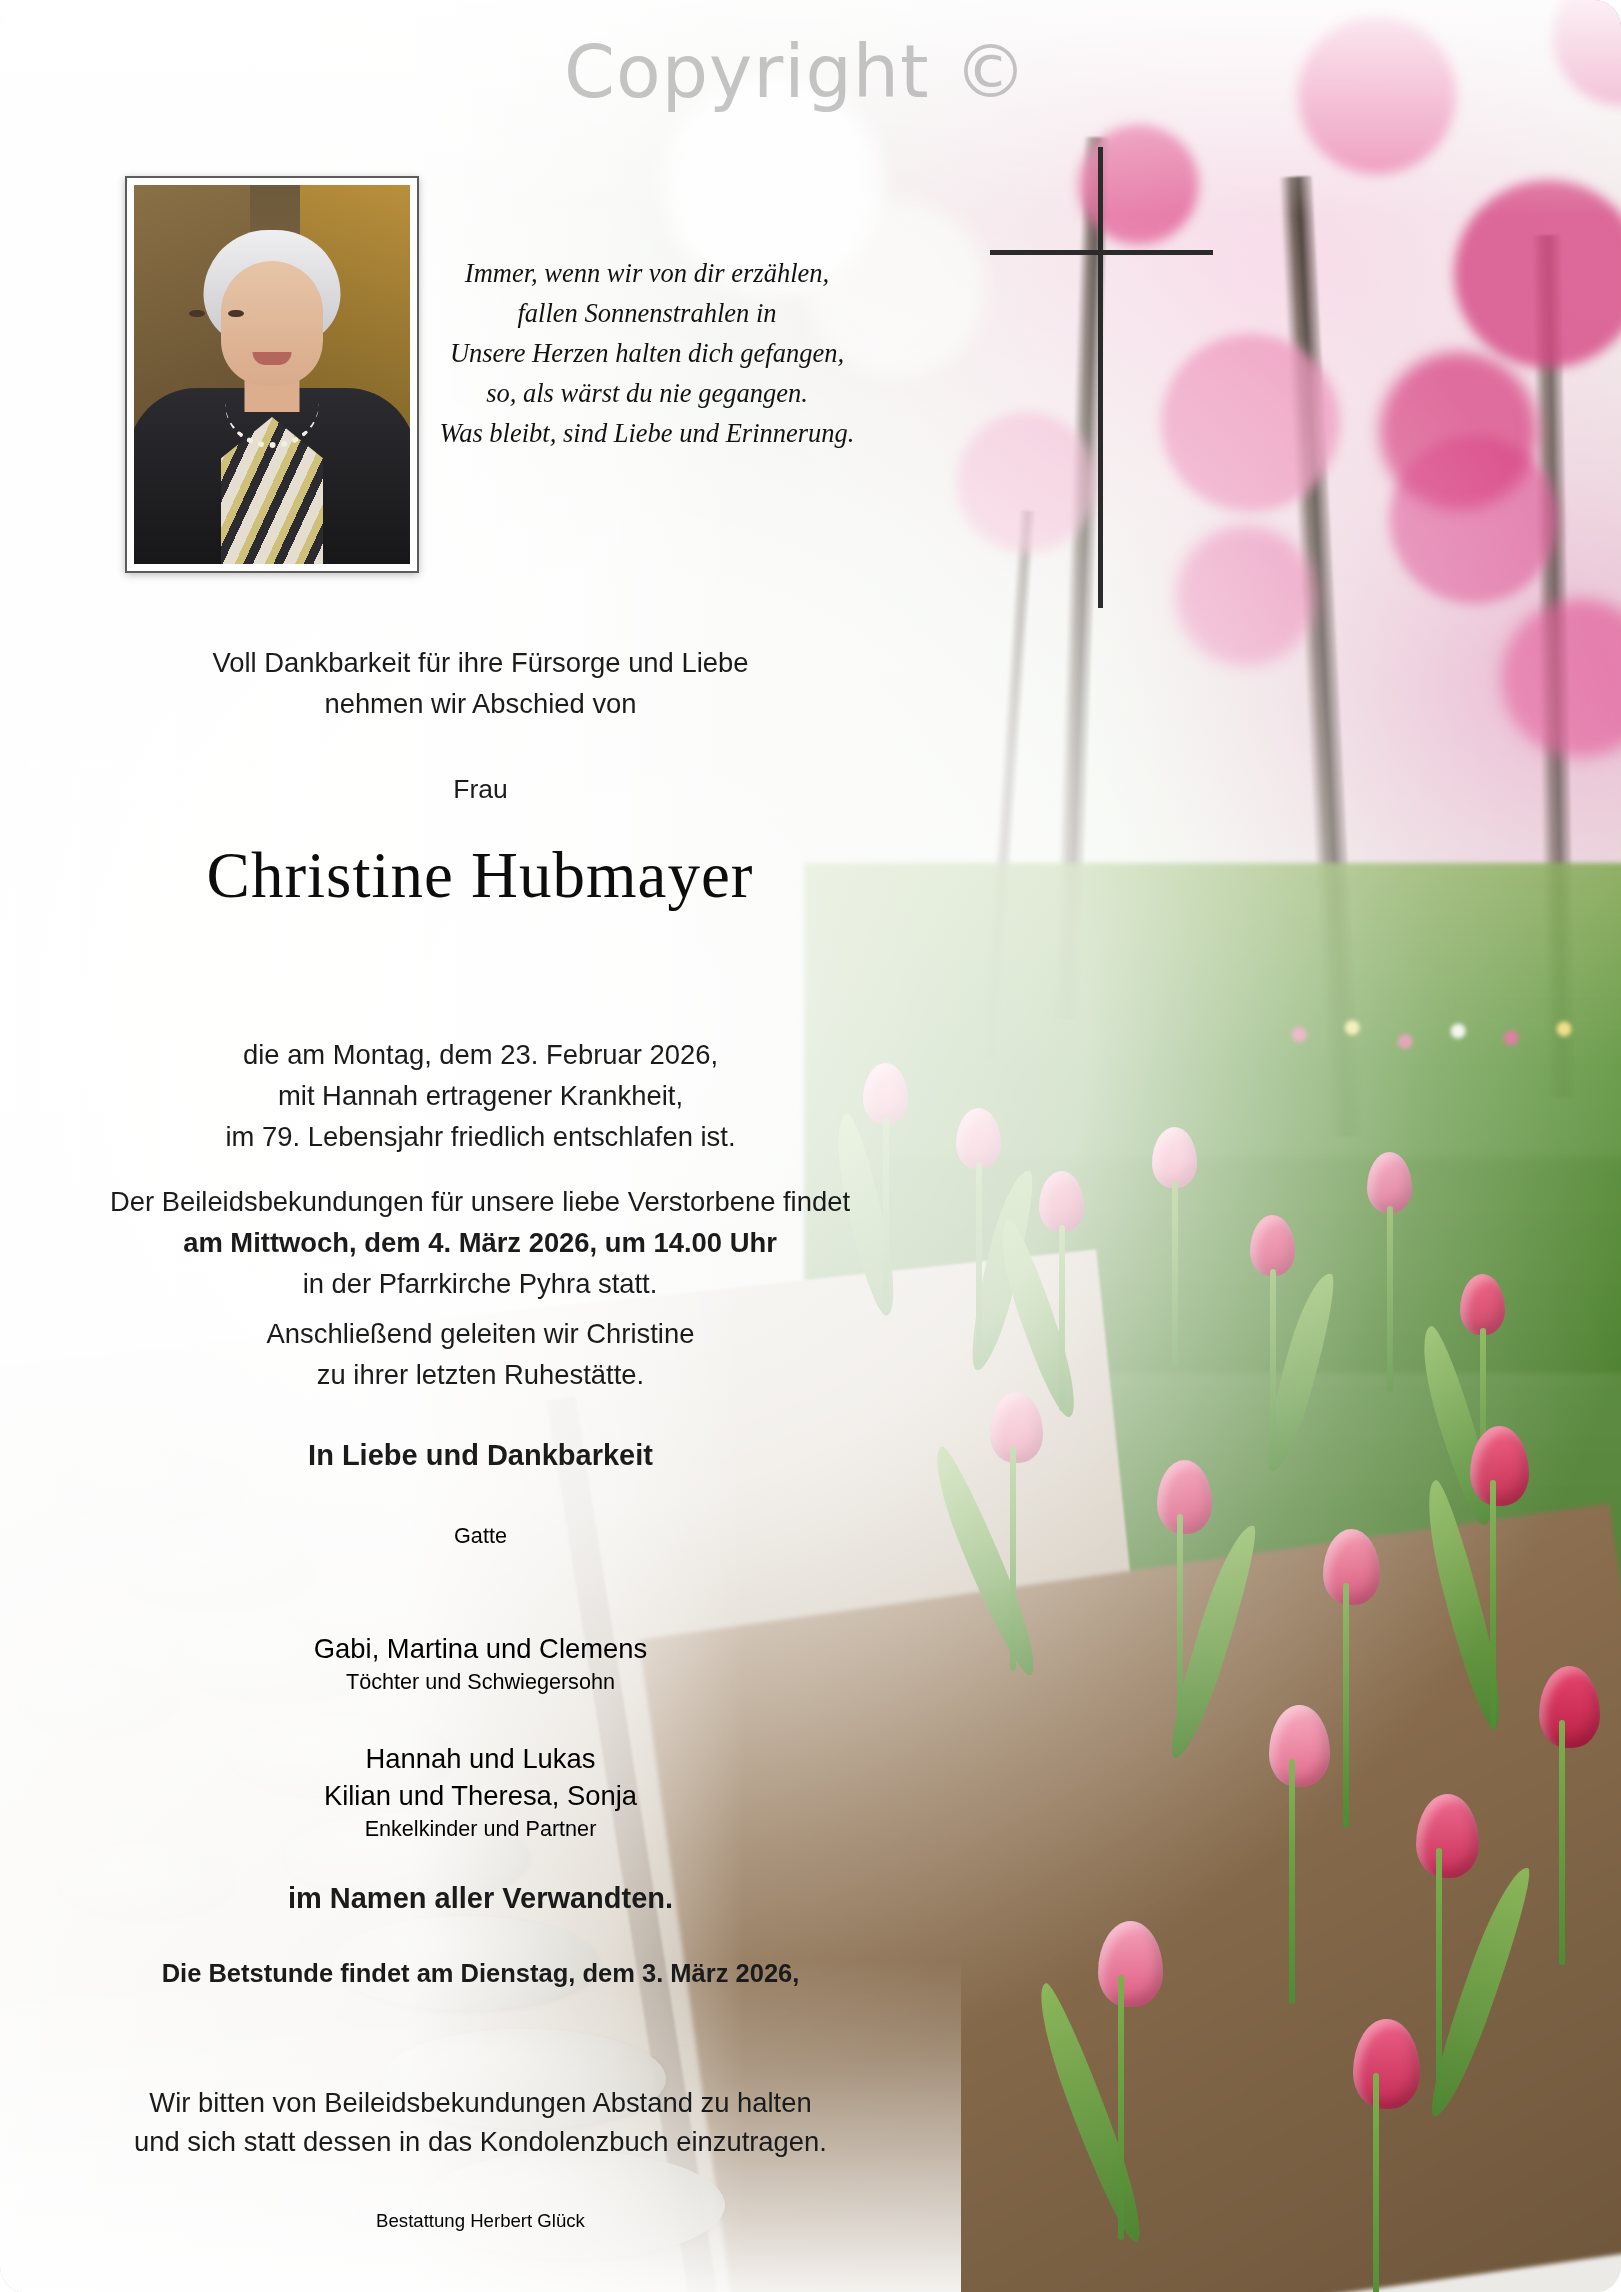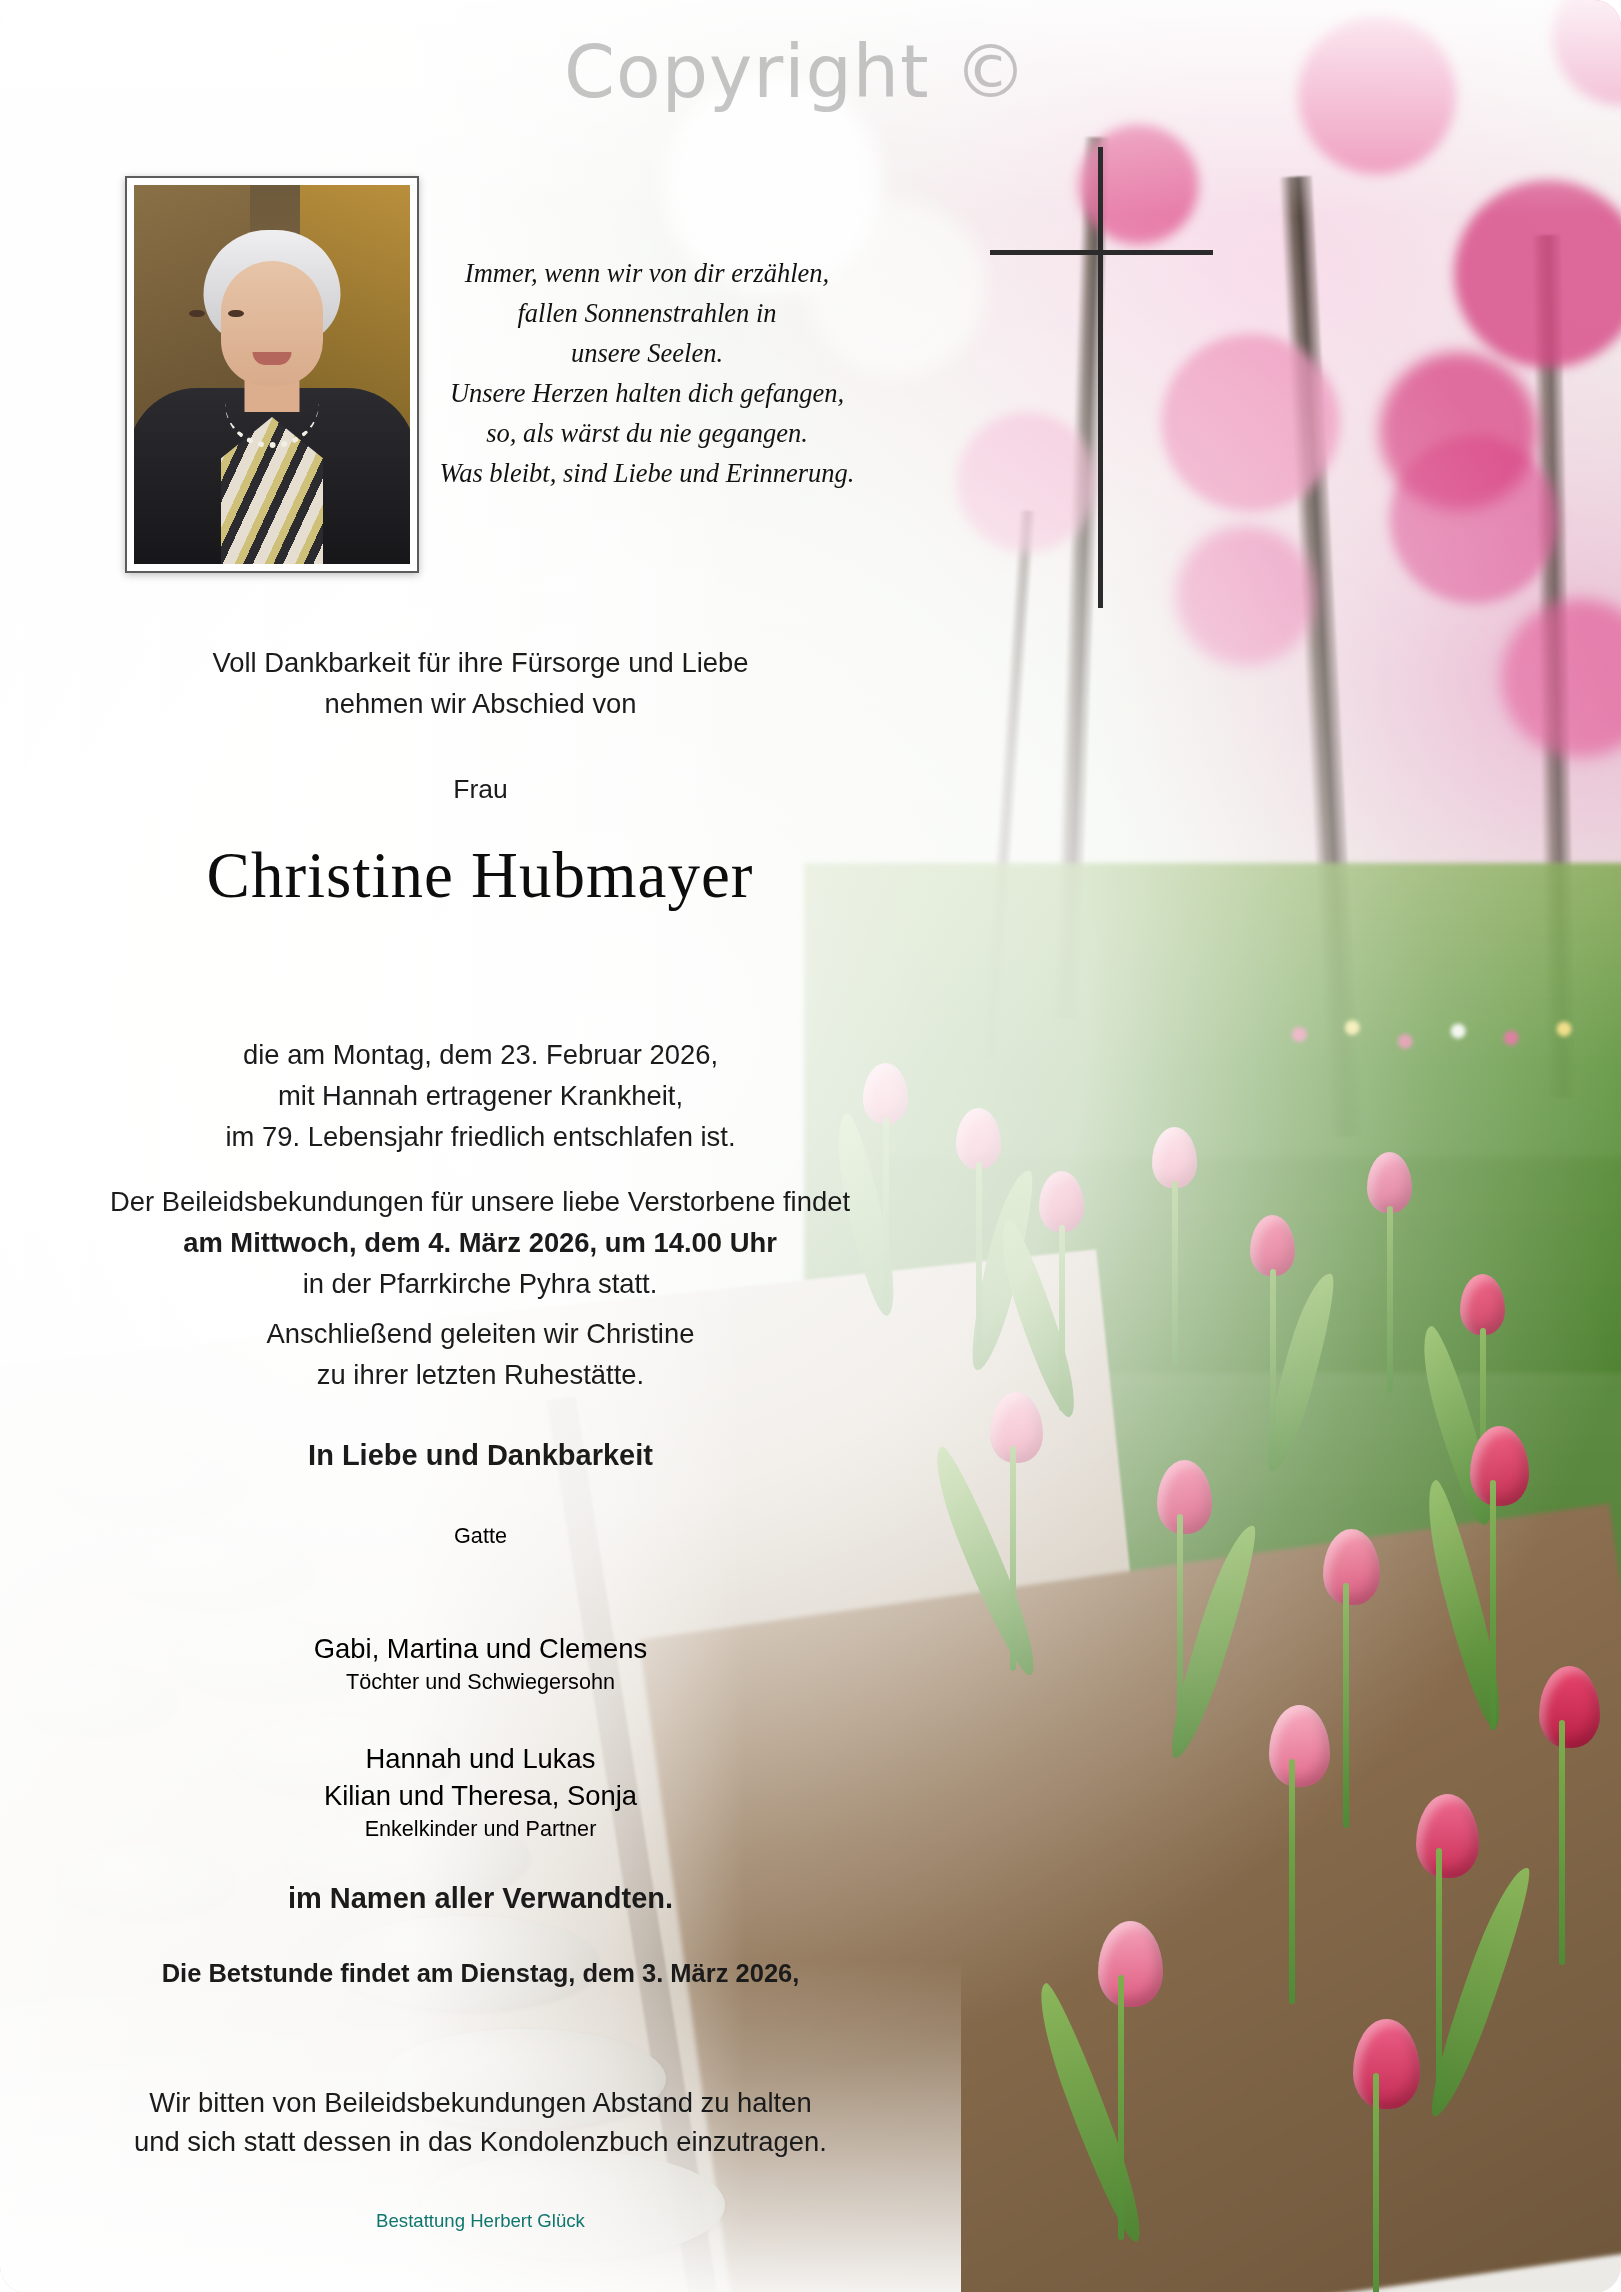--- a/index.html
+++ b/index.html
@@ -420,21 +420,21 @@
     top: 2083px;
     width: 765px;
     font-size: 27.4px;
     line-height: 39px;
   }
   .undertaker {
     left: 118px;
     top: 2210px;
     width: 725px;
     font-size: 18.6px;
-    color: #0f766e;
+    color: #000000;
   }
 </style>
 </head>
 <body>
 
 <div id="page">
 
   <div class="bg">
     <div class="bg-sky"></div>
     <div class="trunk t1"></div>
@@ -562,21 +562,20 @@
       <div class="pt-eye l"></div>
       <div class="pt-eye r"></div>
       <div class="pt-mouth"></div>
       <div class="pt-pearls"></div>
     </div>
   </div>
 
   <div class="txt poem">
     <div>Immer, wenn wir von dir erzählen,</div>
     <div>fallen Sonnenstrahlen in</div>
-    <div>unsere Seelen.</div>
     <div>Unsere Herzen halten dich gefangen,</div>
     <div>so, als wärst du nie gegangen.</div>
     <div>Was bleibt, sind Liebe und Erinnerung.</div>
   </div>
 
   <div class="txt frau">Frau</div>
 
   <div class="txt intro">
     <div>Voll Dankbarkeit für ihre Fürsorge und Liebe</div>
     <div>nehmen wir Abschied von</div>

